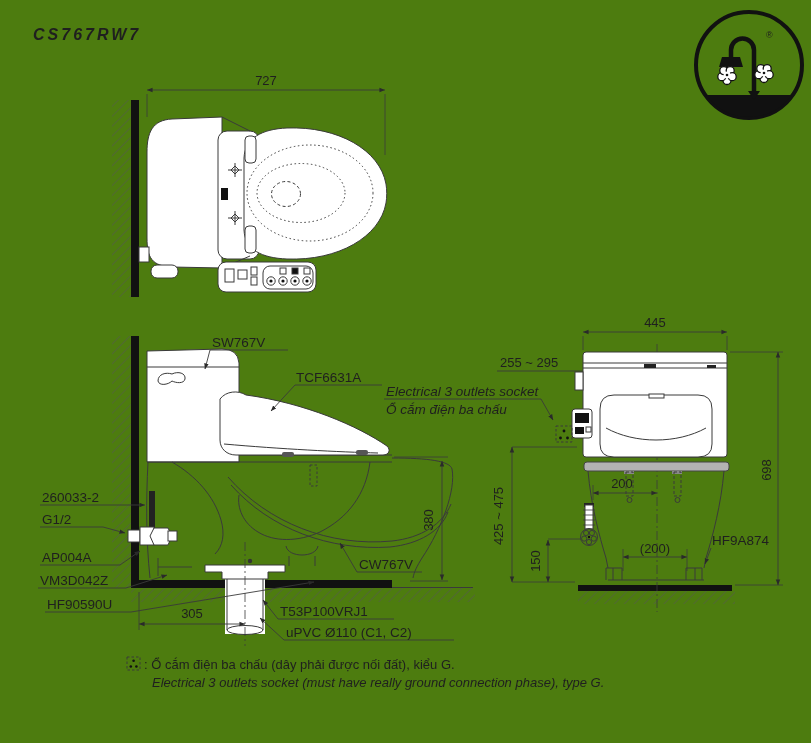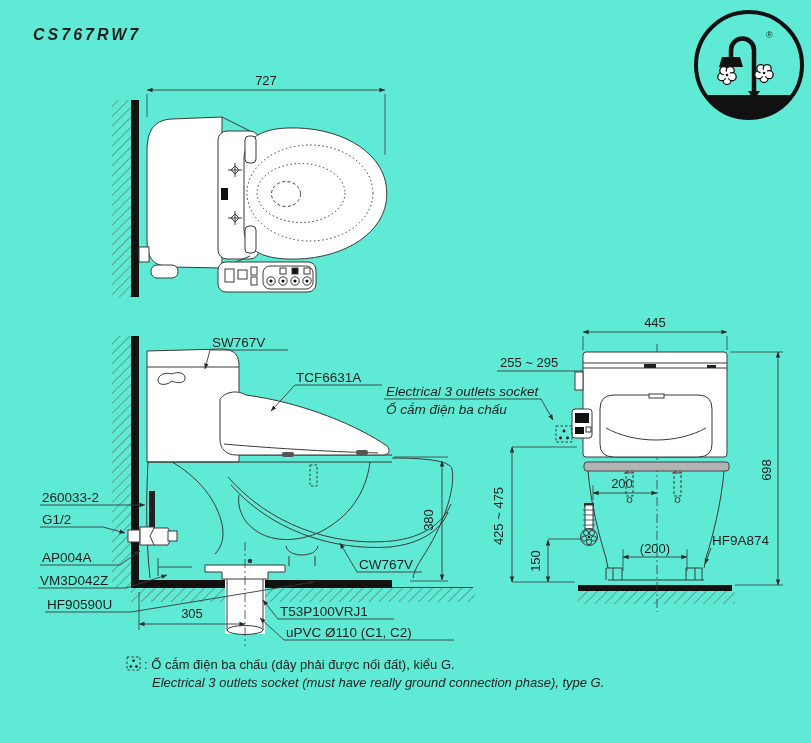--- a/index.html
+++ b/index.html
@@ -1,16 +1,16 @@
 <!DOCTYPE html>
 <html><head>
 <meta charset="utf-8">
 <style>
   html,body{margin:0;padding:0;background:#fff;}
-  .frame{position:relative;width:811px;height:743px;background:#5eead4;overflow:hidden;
+  .frame{position:relative;width:811px;height:743px;background:#4d7c0f;overflow:hidden;
          font-family:"Liberation Sans",sans-serif;}
   svg{display:block;}
   text{fill:#1f1f1f;}
   .lbl{font:13.5px "Liberation Sans",sans-serif;}
   .dim{font:13px "Liberation Sans",sans-serif;}
   .it{font:italic 13.5px "Liberation Sans",sans-serif;}
   .ft{font:13px "Liberation Sans",sans-serif;}
   .ftit{font:italic 13px "Liberation Sans",sans-serif;}
   .model{font:italic 700 16px "Liberation Sans",sans-serif;letter-spacing:3px;}
   .reg{font:9px "Liberation Sans",sans-serif;}

